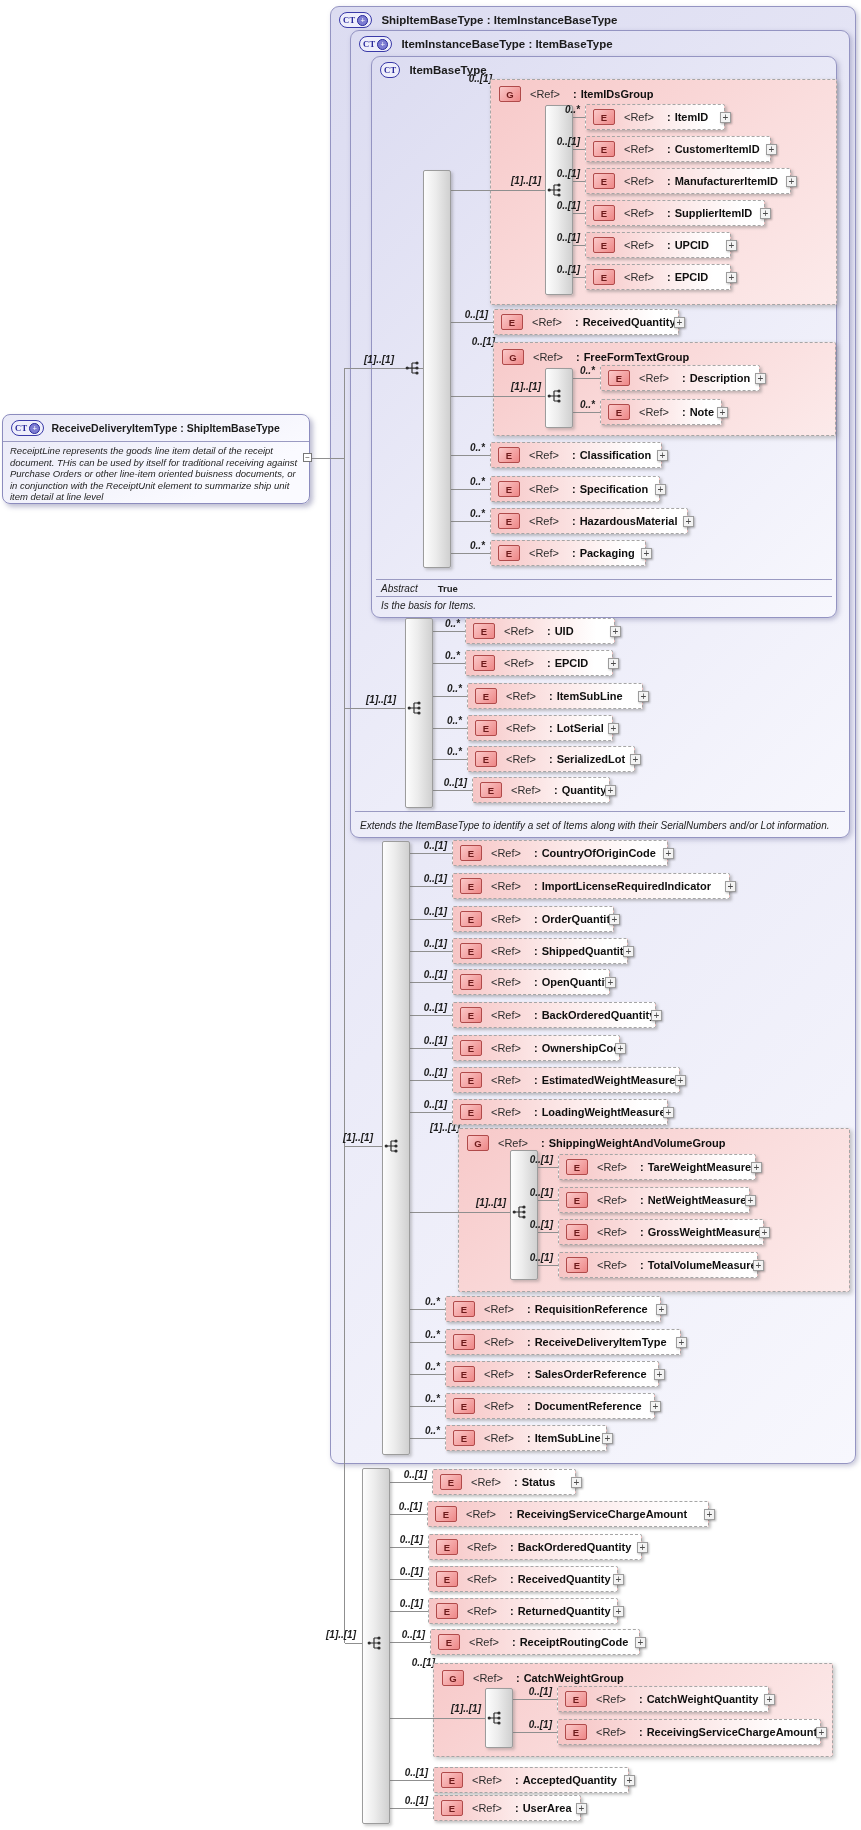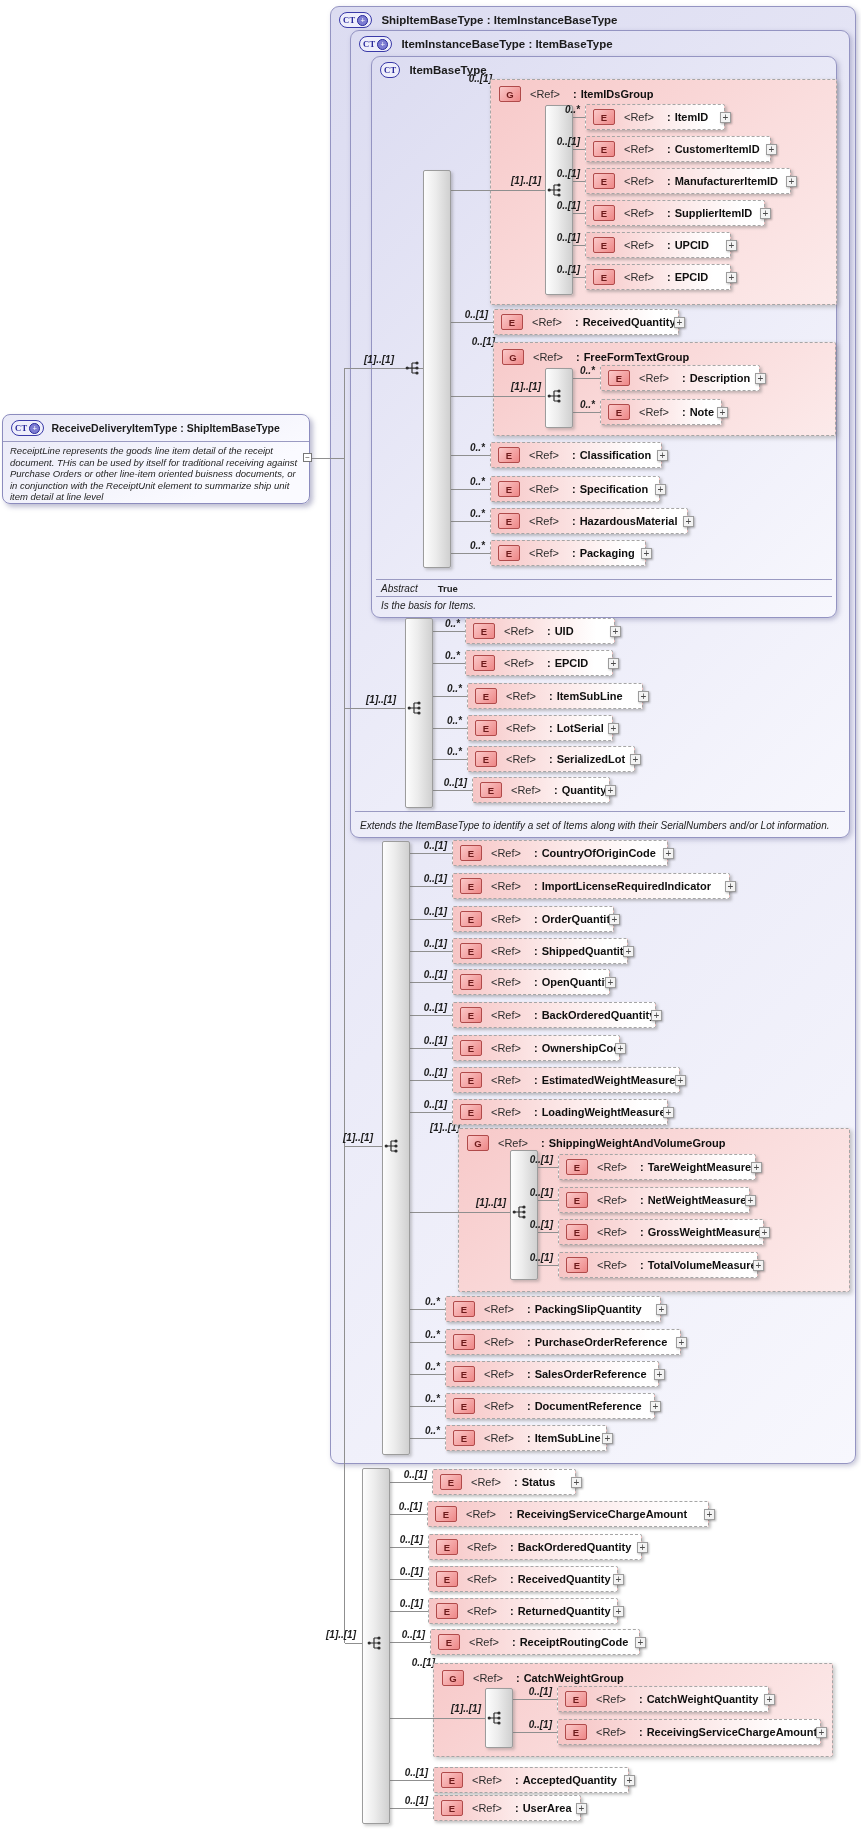--- a/index.html
+++ b/index.html
@@ -517,29 +517,29 @@
       <span class="ref">&lt;Ref&gt;</span>
       <span class="colon">:</span>
       <span class="ename">TotalVolumeMeasure</span>
     </div>
     <div class="expand" style="left: 753px; top: 1260px; width: 11px; height: 11px;">+</div>
     <div class="card" style="left: 360px; top: 1296px; width: 80px; height: 12px;">0..*</div>
     <div class="el" style="left: 445px; top: 1296px; width: 216px; height: 26px;">
       <span class="badge-e">E</span>
       <span class="ref">&lt;Ref&gt;</span>
       <span class="colon">:</span>
-      <span class="ename">PackingSlipQuantity</span>
+      <span class="ename">RequisitionReference</span>
     </div>
     <div class="expand" style="left: 656px; top: 1304px; width: 11px; height: 11px;">+</div>
     <div class="card" style="left: 360px; top: 1329px; width: 80px; height: 12px;">0..*</div>
     <div class="el" style="left: 445px; top: 1329px; width: 236px; height: 26px;">
       <span class="badge-e">E</span>
       <span class="ref">&lt;Ref&gt;</span>
       <span class="colon">:</span>
-      <span class="ename">PurchaseOrderReference</span>
+      <span class="ename">ReceiveDeliveryItemType</span>
     </div>
     <div class="expand" style="left: 676px; top: 1337px; width: 11px; height: 11px;">+</div>
     <div class="card" style="left: 360px; top: 1361px; width: 80px; height: 12px;">0..*</div>
     <div class="el" style="left: 445px; top: 1361px; width: 214px; height: 26px;">
       <span class="badge-e">E</span>
       <span class="ref">&lt;Ref&gt;</span>
       <span class="colon">:</span>
       <span class="ename">SalesOrderReference</span>
     </div>
     <div class="expand" style="left: 654px; top: 1369px; width: 11px; height: 11px;">+</div>

